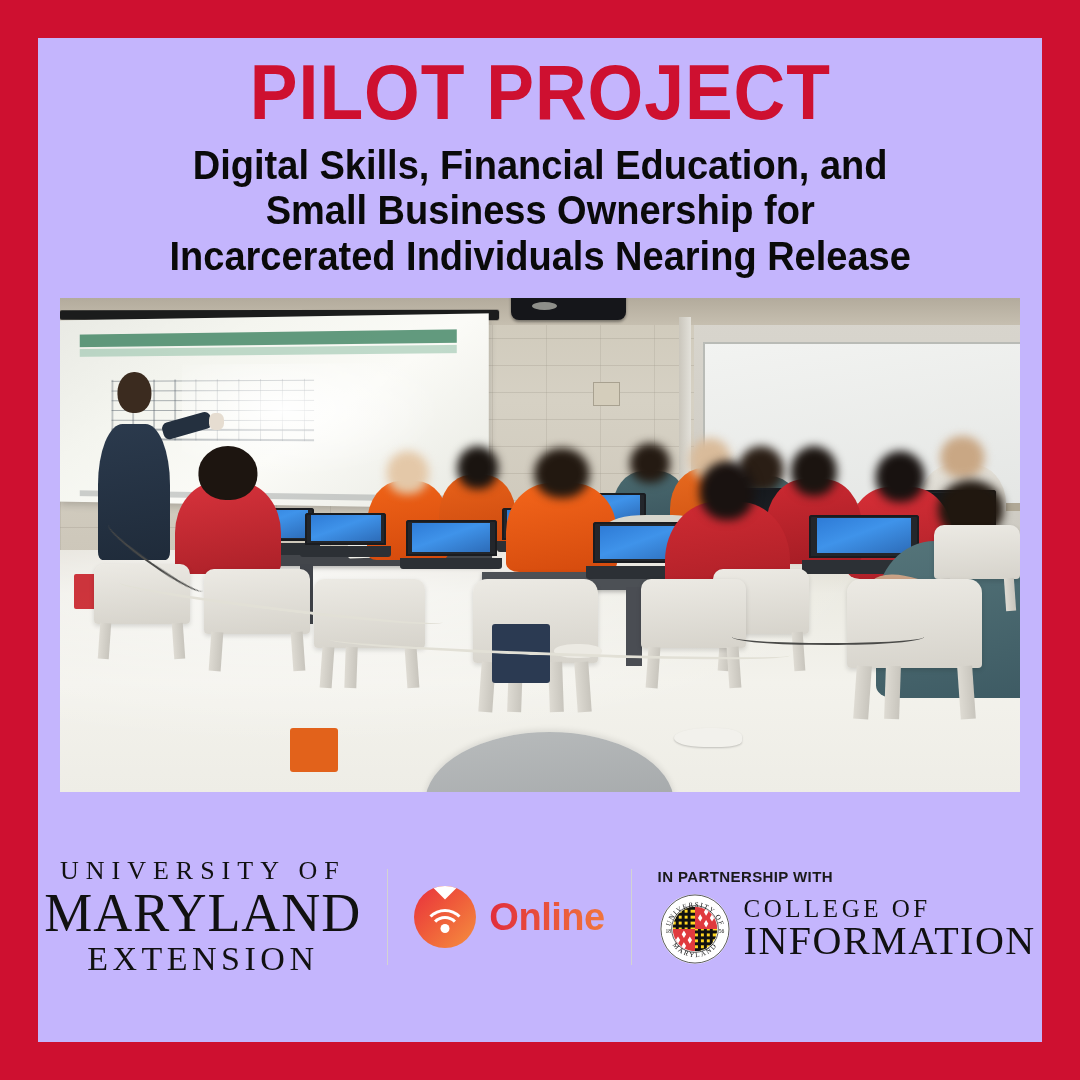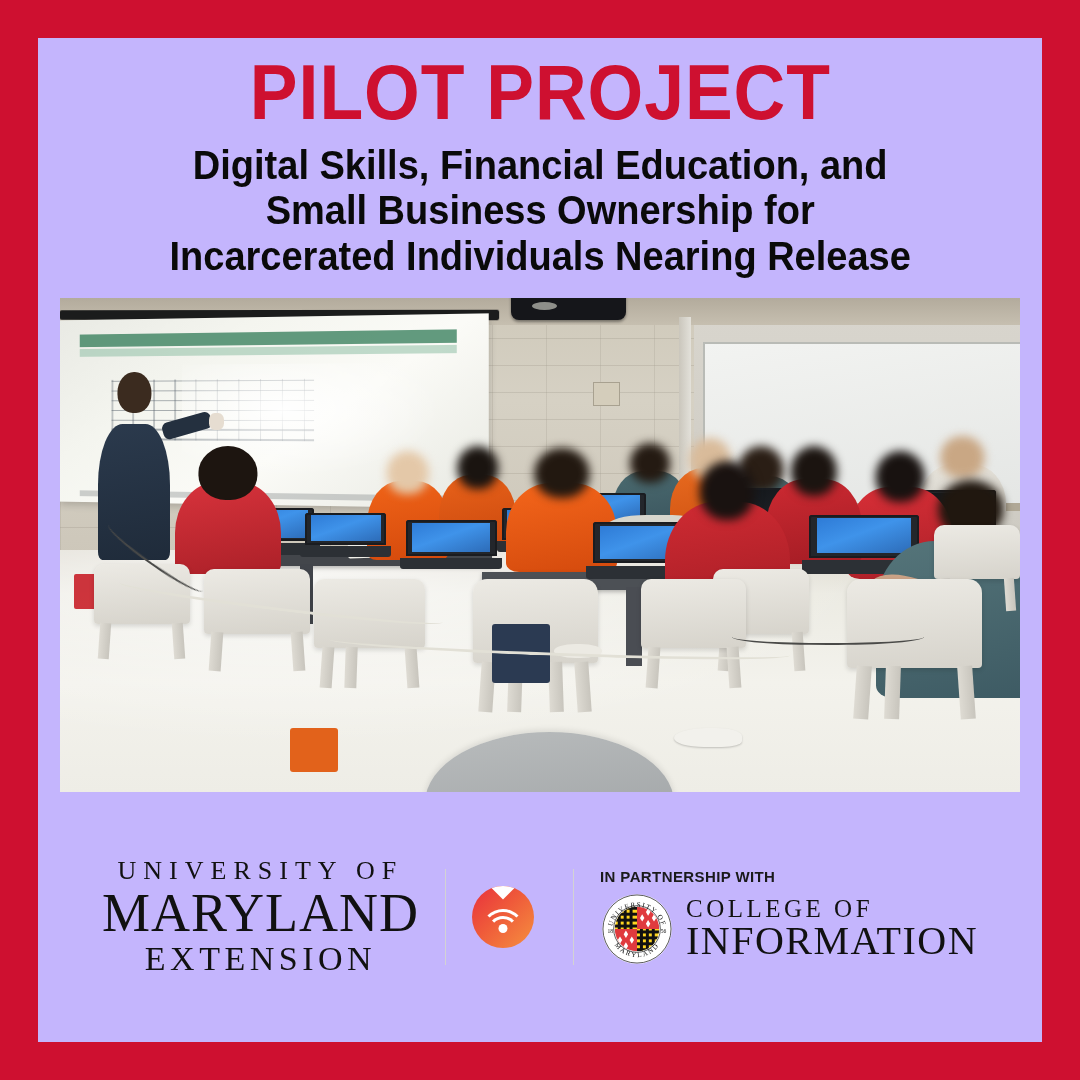--- a/index.html
+++ b/index.html
@@ -662,20 +662,21 @@
 
       <div class="logo-cell">
         <div class="mo">
           <div class="mo-mark">
             <span class="notch"></span>
             <span class="a1"></span>
             <span class="a2"></span>
             <span class="a3"></span>
           </div>
           <div class="mo-text">
+            <div class="t2">Online</div>
           </div>
         </div>
       </div>
 
       <div class="divider"></div>
 
       <div class="logo-cell">
         <div class="coi-wrap">
           <div class="coi-top">IN PARTNERSHIP WITH</div>
           <div class="coi-row">

